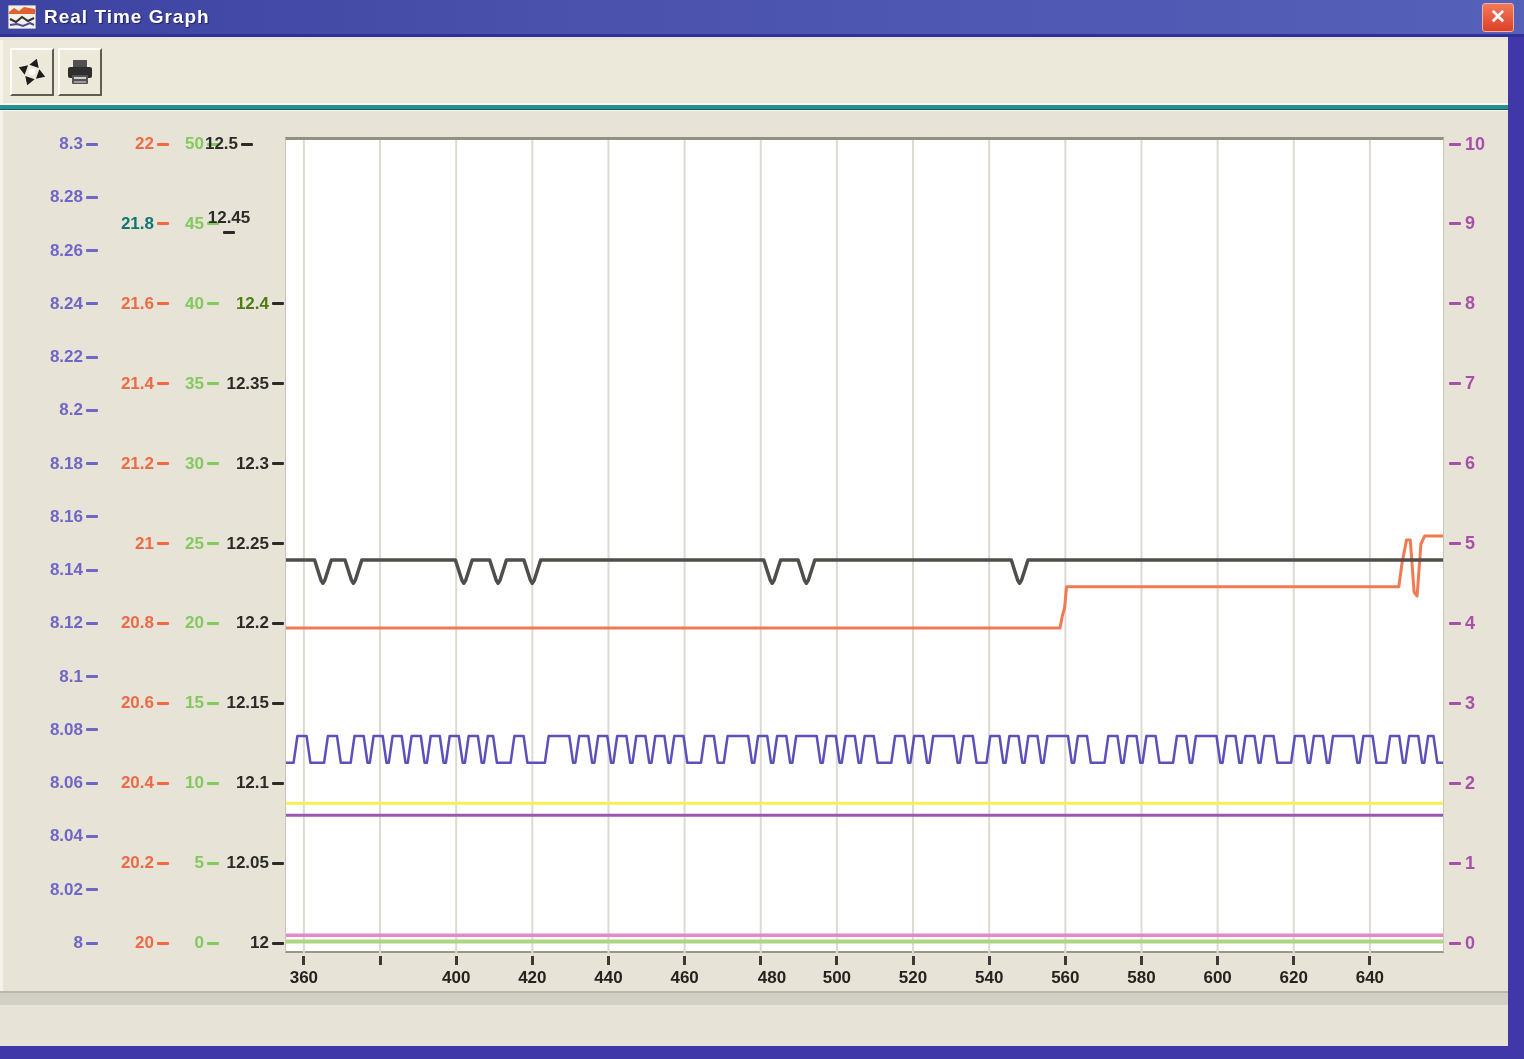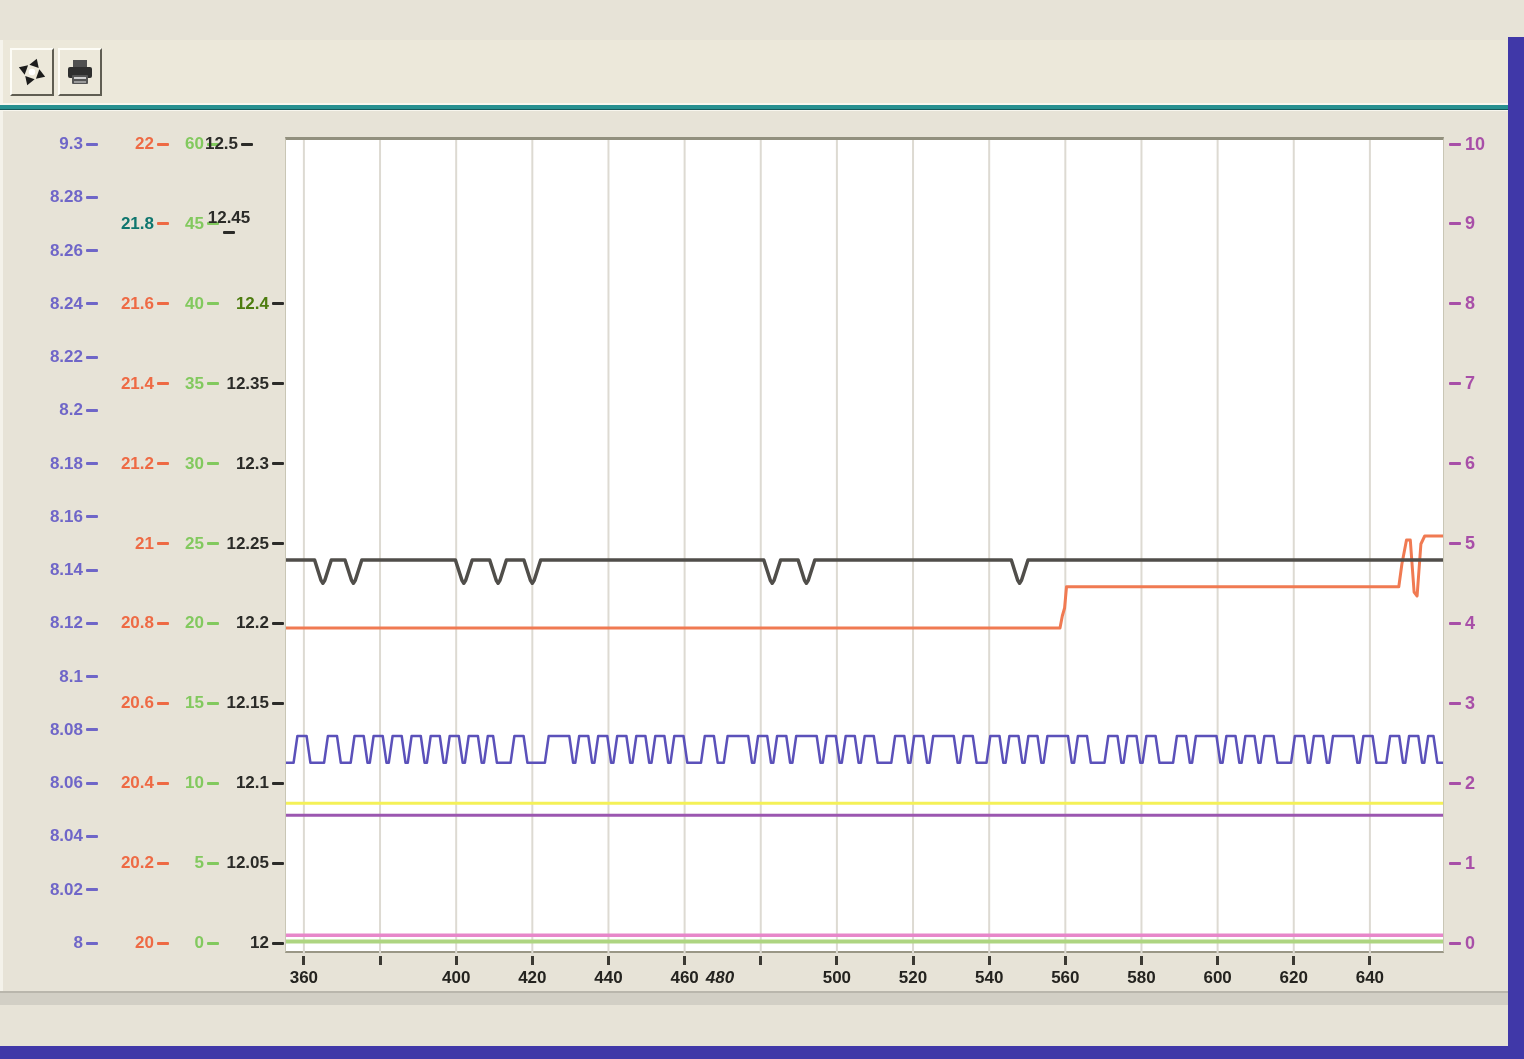--- a/index.html
+++ b/index.html
@@ -51,20 +51,30 @@
   .legend{position:absolute;left:0;top:1005px;width:1508px;height:41px;background:#1f8787;border-top:2px solid #156969;}
   .legend span{position:absolute;top:0;line-height:39px;font-weight:bold;font-size:24px;letter-spacing:1px;}
   .bottom-strip{position:absolute;left:0;top:1046px;width:1524px;height:13px;background:#4038a8;}
   .right-strip{position:absolute;left:1508px;top:37px;width:16px;height:1022px;background:#4038a8;}
 </style>
 </head>
 <body>
 
 <div class="window">
 
+  <div class="titlebar">
+    <svg class="title-icon" viewBox="0 0 28 24">
+      <rect x="0" y="0" width="28" height="24" fill="#f3f1ea" stroke="#6a6a9a"></rect>
+      <path d="M1 7 L6 3 L11 6 L16 2 L27 4 L27 9 L1 9 Z" fill="#e06030"></path>
+      <polyline points="2,14 8,17 14,12 20,16 26,13" fill="none" stroke="#303030" stroke-width="2"></polyline>
+      <polyline points="2,20 9,19 15,21 22,18 26,20" fill="none" stroke="#4a4aa0" stroke-width="2"></polyline>
+    </svg>
+    <span class="title-text">Real Time Graph</span>
+    <div class="close-btn">✕</div>
+  </div>
 
   <div class="toolbar">
     <div class="tool-btn">
       <svg width="30" height="30" viewBox="0 0 30 30">
         <g fill="#1c1c1c" transform="rotate(20 15 15)">
           <path d="M15 1 L20 9 L10 9 Z"></path>
           <path d="M15 29 L10 21 L20 21 Z"></path>
           <path d="M1 15 L9 10 L9 20 Z"></path>
           <path d="M29 15 L21 20 L21 10 Z"></path>
         </g>
@@ -107,21 +117,21 @@
           <polyline points="0.0,801.6 1157.0,801.6" fill="none" stroke="#aed581" stroke-width="4" stroke-linejoin="round" stroke-linecap="round"></polyline>
           <polyline points="0.0,795.2 1157.0,795.2" fill="none" stroke="#e787ca" stroke-width="3.5" stroke-linejoin="round" stroke-linecap="round"></polyline>
           <polyline points="0.0,675.2 1157.0,675.2" fill="none" stroke="#9b57b0" stroke-width="3" stroke-linejoin="round" stroke-linecap="round"></polyline>
           <polyline points="0.0,663.2 1157.0,663.2" fill="none" stroke="#f4f157" stroke-width="3" stroke-linejoin="round" stroke-linecap="round"></polyline>
           <polyline points="0.0,622.7 7.6,622.7 11.4,596.0 20.6,596.0 24.4,622.7 38.1,622.7 41.9,596.0 51.0,596.0 54.8,622.7 64.7,622.7 68.5,596.0 77.7,596.0 81.5,622.7 83.8,622.7 87.6,596.0 96.7,596.0 100.5,622.7 102.8,622.7 106.6,596.0 115.7,596.0 119.5,622.7 121.8,622.7 125.6,596.0 134.8,596.0 138.6,622.7 140.9,622.7 144.7,596.0 153.8,596.0 157.6,622.7 159.9,622.7 163.7,596.0 172.8,596.0 176.7,622.7 178.9,622.7 182.7,596.0 191.9,596.0 195.7,622.7 198.0,622.7 201.8,596.0 207.1,596.0 210.9,622.7 224.6,622.7 228.4,596.0 237.6,596.0 241.4,622.7 258.9,622.7 262.7,596.0 283.3,596.0 287.1,622.7 289.3,622.7 293.2,596.0 302.3,596.0 306.1,622.7 308.4,622.7 312.2,596.0 321.3,596.0 325.1,622.7 327.4,622.7 331.2,596.0 340.4,596.0 344.2,622.7 346.5,622.7 350.3,596.0 359.4,596.0 363.2,622.7 365.5,622.7 369.3,596.0 378.4,596.0 382.2,622.7 384.5,622.7 388.3,596.0 397.5,596.0 401.3,622.7 415.0,622.7 418.8,596.0 427.9,596.0 431.7,622.7 437.8,622.7 441.6,596.0 462.2,596.0 466.0,622.7 468.3,622.7 472.1,596.0 481.2,596.0 485.0,622.7 487.3,622.7 491.1,596.0 500.3,596.0 504.1,622.7 506.4,622.7 510.2,596.0 530.7,596.0 534.5,622.7 536.8,622.7 540.6,596.0 549.8,596.0 553.6,622.7 555.8,622.7 559.7,596.0 568.8,596.0 572.6,622.7 574.9,622.7 578.7,596.0 587.8,596.0 591.6,622.7 605.3,622.7 609.1,596.0 618.3,596.0 622.1,622.7 624.4,622.7 628.2,596.0 637.3,596.0 641.1,622.7 643.4,622.7 647.2,596.0 667.8,596.0 671.6,622.7 673.9,622.7 677.7,596.0 686.8,596.0 690.6,622.7 700.5,622.7 704.3,596.0 713.5,596.0 717.3,622.7 719.6,622.7 723.4,596.0 732.5,596.0 736.3,622.7 738.6,622.7 742.4,596.0 751.5,596.0 755.3,622.7 757.6,622.7 761.4,596.0 782.0,596.0 785.8,622.7 788.1,622.7 791.9,596.0 801.0,596.0 804.8,622.7 818.5,622.7 822.3,596.0 831.5,596.0 835.3,622.7 837.6,622.7 841.4,596.0 850.5,596.0 854.3,622.7 856.6,622.7 860.4,596.0 869.6,596.0 873.4,622.7 887.1,622.7 890.9,596.0 900.0,596.0 903.8,622.7 906.1,622.7 909.9,596.0 930.5,596.0 934.3,622.7 936.6,622.7 940.4,596.0 949.5,596.0 953.3,622.7 955.6,622.7 959.4,596.0 968.5,596.0 972.4,622.7 974.6,622.7 978.4,596.0 987.6,596.0 991.4,622.7 1005.1,622.7 1008.9,596.0 1018.0,596.0 1021.8,622.7 1024.1,622.7 1027.9,596.0 1037.1,596.0 1040.9,622.7 1043.2,622.7 1047.0,596.0 1067.5,596.0 1071.3,622.7 1073.6,622.7 1077.4,596.0 1086.6,596.0 1090.4,622.7 1100.3,622.7 1104.1,596.0 1113.2,596.0 1117.0,622.7 1119.3,622.7 1123.1,596.0 1132.3,596.0 1136.1,622.7 1138.3,622.7 1142.2,596.0 1147.5,596.0 1151.3,622.7 1157.0,622.7" fill="none" stroke="#5b51ba" stroke-width="2.5" stroke-linejoin="round" stroke-linecap="round"></polyline>
           <polyline points="0.0,488.0 774.0,488.0 776.3,476.0 778.6,468.0 780.5,446.8 1112.8,446.8 1115.9,424.0 1120.5,400.0 1124.3,400.0 1128.1,452.0 1131.1,456.0 1134.9,404.0 1138.7,396.0 1157.0,396.0" fill="none" stroke="#f07a52" stroke-width="3" stroke-linejoin="round" stroke-linecap="round"></polyline>
           <polyline points="0.0,420.0 28.6,420.0 35.0,440.3 36.9,443.2 38.8,440.3 45.3,420.0 59.0,420.0 65.5,440.3 67.4,443.2 69.3,440.3 75.8,420.0 169.4,420.0 175.9,440.3 177.8,443.2 179.7,440.3 186.2,420.0 203.7,420.0 210.2,440.3 212.1,443.2 214.0,440.3 220.4,420.0 237.9,420.0 244.4,440.3 246.3,443.2 248.2,440.3 254.7,420.0 477.8,420.0 484.3,440.3 486.2,443.2 488.1,440.3 494.6,420.0 512.1,420.0 518.5,440.3 520.4,443.2 522.3,440.3 528.8,420.0 725.3,420.0 731.7,440.3 733.6,443.2 735.5,440.3 742.0,420.0 1157.0,420.0" fill="none" stroke="#504e4a" stroke-width="3.5" stroke-linejoin="round" stroke-linecap="round"></polyline>
         </svg>
     </div>
   <div class="axlab" style="left: 3px; width: 92px; top: 23px;">
-        <span class="num" style="color: rgb(111, 102, 200);">9.3</span>
+        <span class="num" style="color: rgb(111, 102, 200);">8.3</span>
         <span class="dash" style="background: rgb(111, 102, 200);"></span>
       </div>
       <div class="axlab" style="left: 3px; width: 92px; top: 76.2667px;">
         <span class="num" style="color: rgb(111, 102, 200);">8.28</span>
         <span class="dash" style="background: rgb(111, 102, 200);"></span>
       </div>
       <div class="axlab" style="left: 3px; width: 92px; top: 129.533px;">
         <span class="num" style="color: rgb(111, 102, 200);">8.26</span>
         <span class="dash" style="background: rgb(111, 102, 200);"></span>
       </div>
@@ -215,21 +225,21 @@
       </div>
       <div class="axlab" style="left: 56px; width: 110px; top: 742.1px;">
         <span class="num" style="color: rgb(238, 106, 68);">20.2</span>
         <span class="dash" style="background: rgb(238, 106, 68);"></span>
       </div>
       <div class="axlab" style="left: 56px; width: 110px; top: 822px;">
         <span class="num" style="color: rgb(238, 106, 68);">20</span>
         <span class="dash" style="background: rgb(238, 106, 68);"></span>
       </div>
       <div class="axlab" style="left: 118px; width: 98px; top: 23px;">
-        <span class="num" style="color: rgb(130, 201, 94);">60</span>
+        <span class="num" style="color: rgb(130, 201, 94);">50</span>
         <span class="dash" style="background: rgb(130, 201, 94);"></span>
       </div>
       <div class="axlab" style="left: 118px; width: 98px; top: 102.9px;">
         <span class="num" style="color: rgb(130, 201, 94);">45</span>
         <span class="dash" style="background: rgb(130, 201, 94);"></span>
       </div>
       <div class="axlab" style="left: 118px; width: 98px; top: 182.8px;">
         <span class="num" style="color: rgb(130, 201, 94);">40</span>
         <span class="dash" style="background: rgb(130, 201, 94);"></span>
       </div>
@@ -359,21 +369,21 @@
       <div class="xlab" style="left: 347.037px; top: 878px;">380</div>
       <div class="xtick" style="left: 451.681px; top: 845px;"></div>
       <div class="xlab" style="left: 423.181px; top: 857px;">400</div>
       <div class="xtick" style="left: 527.824px; top: 845px;"></div>
       <div class="xlab" style="left: 499.324px; top: 857px;">420</div>
       <div class="xtick" style="left: 603.968px; top: 845px;"></div>
       <div class="xlab" style="left: 575.468px; top: 857px;">440</div>
       <div class="xtick" style="left: 680.111px; top: 845px;"></div>
       <div class="xlab" style="left: 651.611px; top: 857px;">460</div>
       <div class="xtick" style="left: 756.255px; top: 845px;"></div>
-      <div class="xlab" style="left: 687px; top: 857px; font-style: italic;">480</div>
+      <div class="xlab" style="left: 739px; top: 857px;">480</div>
       <div class="xtick" style="left: 832.398px; top: 845px;"></div>
       <div class="xlab" style="left: 803.898px; top: 857px;">500</div>
       <div class="xtick" style="left: 908.541px; top: 845px;"></div>
       <div class="xlab" style="left: 880.041px; top: 857px;">520</div>
       <div class="xtick" style="left: 984.685px; top: 845px;"></div>
       <div class="xlab" style="left: 956.185px; top: 857px;">540</div>
       <div class="xtick" style="left: 1060.83px; top: 845px;"></div>
       <div class="xlab" style="left: 1032.33px; top: 857px;">560</div>
       <div class="xtick" style="left: 1136.97px; top: 845px;"></div>
       <div class="xlab" style="left: 1108.47px; top: 857px;">580</div>

